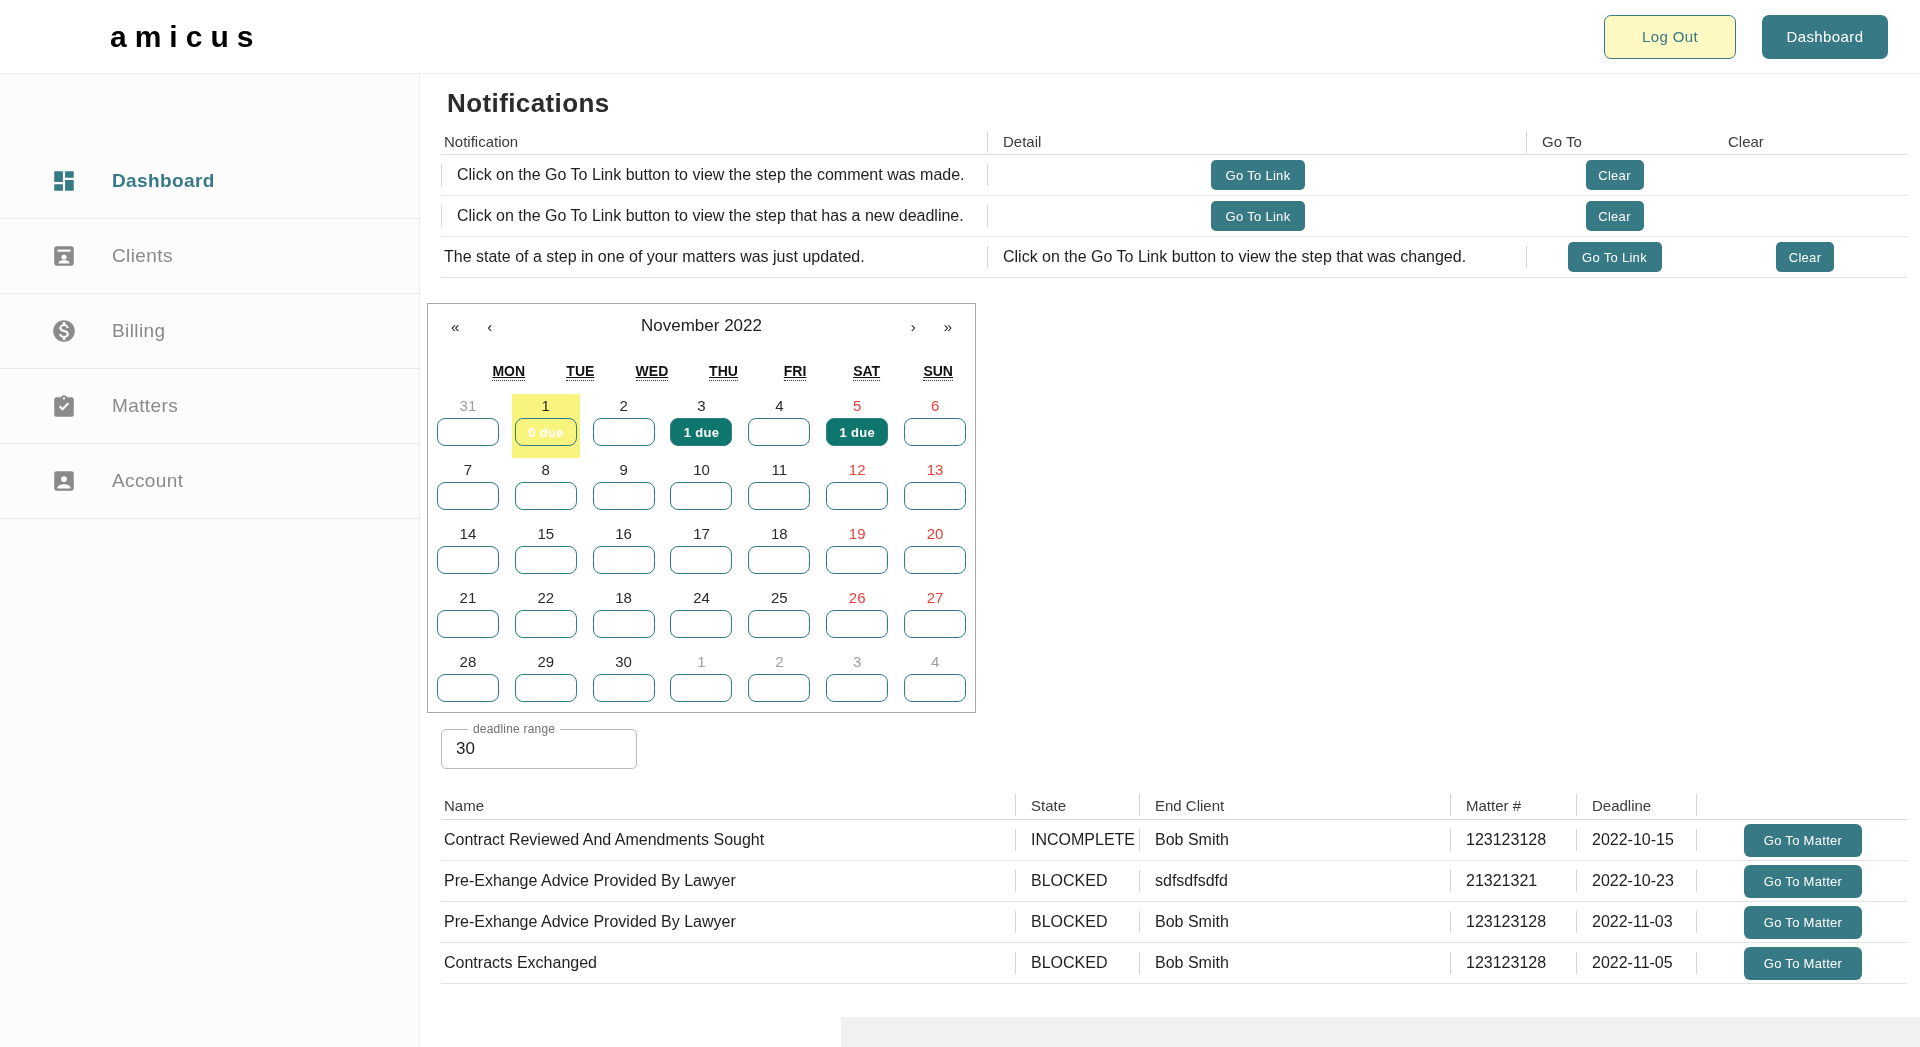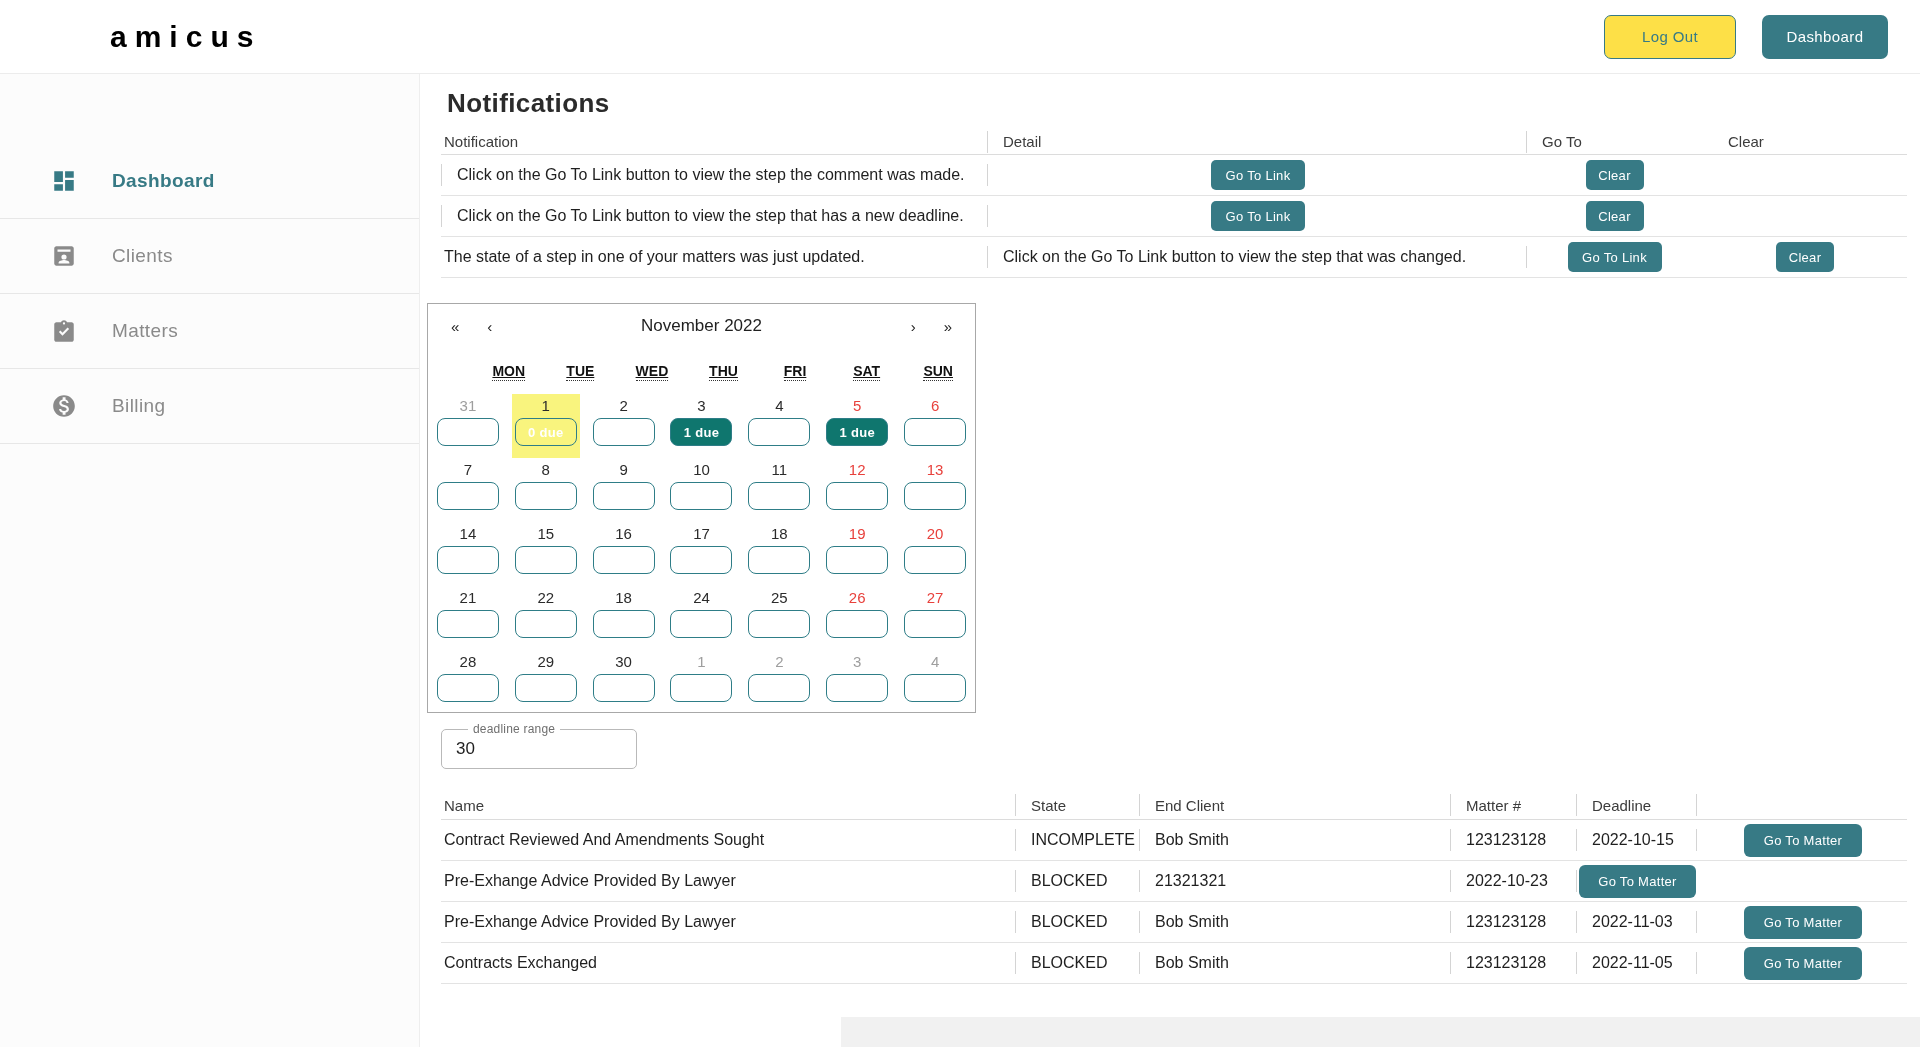--- a/index.html
+++ b/index.html
@@ -6,21 +6,21 @@
   html,body { width:1920px; height:1047px; overflow:hidden; background:#fff;
     font-family:"Liberation Sans", sans-serif; }
   .app { width:1920px; height:1047px; display:flex; flex-direction:column; position:relative; }
 
   
   .topbar { height:74px; background:#fff; border-bottom:1px solid #ececec;
     display:flex; align-items:center; justify-content:space-between; flex:0 0 auto; }
   .logo { margin-left:110px; font-size:30px; font-weight:700; letter-spacing:8px;
     color:#000000; }
   .topbar-actions { display:flex; align-items:center; gap:26px; margin-right:32px; }
-  .btn-outline { width:132px; height:44px; border:1px solid #377a85; background:#fde047;
+  .btn-outline { width:132px; height:44px; border:1px solid #377a85; background:#fef9c3;
     color:#377a85; font-size:15px; letter-spacing:.4px; border-radius:7px; cursor:pointer;
     font-family:inherit; }
   .btn-solid { width:126px; height:44px; border:none; background:#377a85; color:#fff;
     font-size:15px; letter-spacing:.4px; border-radius:7px; cursor:pointer; font-family:inherit; }
 
   
   .body-row { flex:1; display:flex; min-height:0; }
   .sidebar { width:420px; flex:0 0 420px; background:#fcfcfc; border-right:1px solid #eeeeee;
     padding-top:70px; }
   .side-item { height:75px; display:flex; align-items:center; padding-left:51px;
@@ -141,29 +141,35 @@
     <span class="s-label">Dashboard</span>
   </div>
         <div class="side-item">
     <svg class="s-icon">
             <use href="#clients-icon"></use>
           </svg>
     <span class="s-label">Clients</span>
   </div>
         <div class="side-item">
     <svg class="s-icon">
+            <use href="#billing-icon"></use>
+          </svg>
+    <span class="s-label">Billing</span>
+  </div>
+        <div class="side-item">
+    <svg class="s-icon">
             <use href="#matters-icon"></use>
           </svg>
     <span class="s-label">Matters</span>
   </div>
         <div class="side-item">
     <svg class="s-icon">
-            <use href="#billing-icon"></use>
+            <use href="#account-icon"></use>
           </svg>
-    <span class="s-label">Billing</span>
+    <span class="s-label">Account</span>
   </div>
       </nav>
 
     <main class="content">
 
       <h2 class="sec-title notif-title">Notifications</h2>
       <div class="tbl">
         <div class="n-grid t-head">
           <div class="cell">Notification</div>
           <div class="cell sep pad">Detail</div>
@@ -464,20 +470,21 @@
     <div class="cell sep pad">Bob Smith</div>
     <div class="cell sep pad">123123128</div>
     <div class="cell sep pad">2022-10-15</div>
     <div class="cell sep center">
                 <button class="btn-sm btn-matter">Go To Matter</button>
               </div>
   </div>
             <div class="d-grid t-row">
     <div class="cell">Pre-Exhange Advice Provided By Lawyer</div>
     <div class="cell sep pad">BLOCKED</div>
+    <div class="cell sep pad">sdfsdfsdfd</div>
     <div class="cell sep pad">21321321</div>
     <div class="cell sep pad">2022-10-23</div>
     <div class="cell sep center">
                 <button class="btn-sm btn-matter">Go To Matter</button>
               </div>
   </div>
             <div class="d-grid t-row">
     <div class="cell">Pre-Exhange Advice Provided By Lawyer</div>
     <div class="cell sep pad">BLOCKED</div>
     <div class="cell sep pad">Bob Smith</div>

